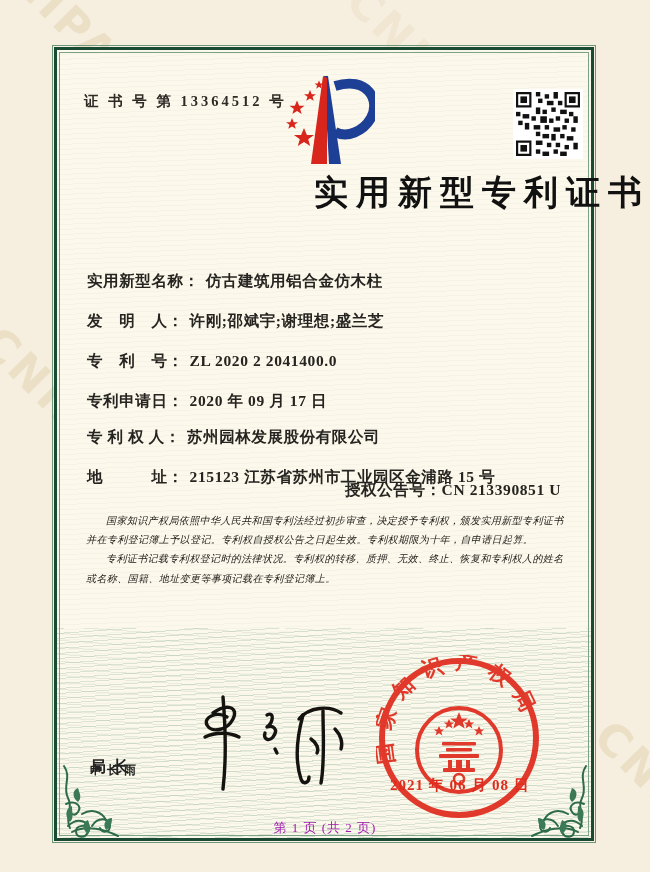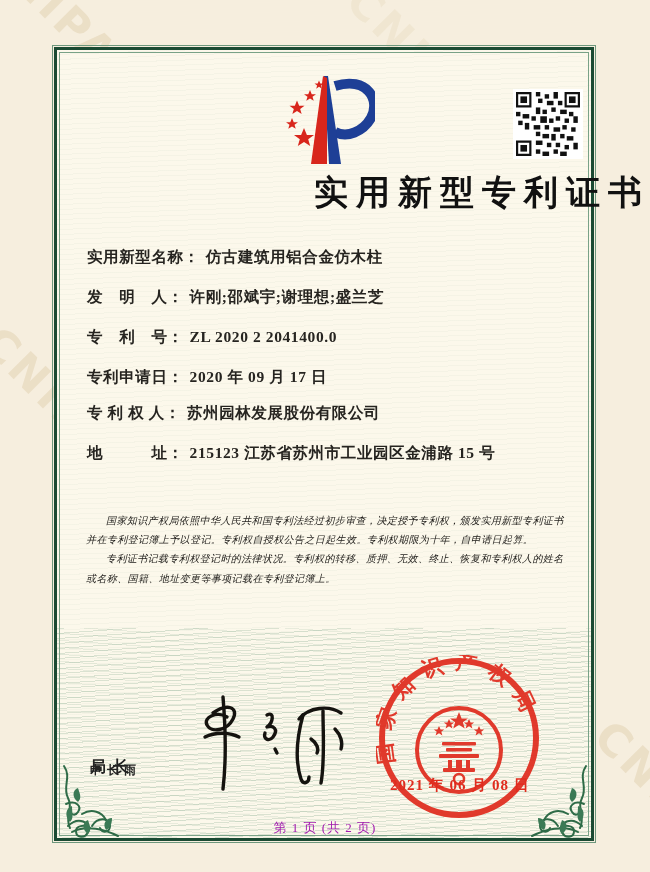--- a/index.html
+++ b/index.html
@@ -31,21 +31,21 @@
   .cert-no{position:absolute;left:84px;top:92px;font-size:14.5px;font-weight:600;
            letter-spacing:3px;color:#2e2b26;}
 
   .logo{position:absolute;left:283px;top:72px;width:92px;height:100px;}
   .qr{position:absolute;left:513px;top:89px;width:64px;height:64px;background:#fff;padding:3px;}
 
   .title{position:absolute;left:0;top:170px;width:650px;text-align:right;
          font-size:34px;font-weight:700;letter-spacing:8px;color:#111;}
 
   .row{position:absolute;left:87px;font-size:15.5px;font-weight:600;color:#262420;
-       letter-spacing:.6px;white-space:pre;}
+       letter-spacing:.6px;white-space:pre;margin-top:24px;}
   .row .lbl{margin-right:6px;}
   .r1{top:247px}.r2{top:287px}.r3{top:327px}.r4{top:367px}
   .r5{top:403px}.r6{top:443px}.r7{top:480px}
   .row-part2{position:absolute;left:345px;top:480px;font-size:15.5px;font-weight:600;
        color:#262420;letter-spacing:.6px;white-space:pre;}
 
   .paras{position:absolute;left:86px;top:511px;width:480px;font-size:10px;
          line-height:1.92;color:#1f1d1a;font-style:italic;letter-spacing:.4px;}
   .paras p{margin:0;text-indent:2em;}
 
@@ -114,20 +114,21 @@
       <path d="M24 58 C34 52 44 56 48 64"></path>
     </g>
     <g fill="#3b7a55">
       <path d="M12 66 C6 60 8 52 14 50 C14 58 16 62 12 66 Z"></path>
       <path d="M30 78 C24 74 24 66 30 64 C32 70 34 74 30 78 Z"></path>
       <path d="M48 74 C44 68 48 62 54 62 C54 68 52 72 48 74 Z"></path>
       <path d="M20 46 C14 42 14 34 20 32 C22 38 24 42 20 46 Z"></path>
     </g>
   </svg>
 
+  <div class="cert-no">证 书 号 第 13364512 号</div>
 
   <svg class="logo" viewBox="0 0 92 100">
     <defs>
       <polygon id="st" points="0,-10 2.9,-3.1 10,-3.1 4.2,1.2 6.2,8.1 0,4 -6.2,8.1 -4.2,1.2 -10,-3.1 -2.9,-3.1"></polygon>
     </defs>
     <path d="M52 14 C84 4 98 28 88 46 C80 60 64 66 52 60" fill="none" stroke="#1e3f96" stroke-width="10"></path>
     <polygon points="41,4 45,4 58,92 46,92" fill="#1e3f96"></polygon>
     <polygon points="40,4 44,6 44,92 28,92" fill="#d8261c"></polygon>
     <use href="#st" transform="translate(36,13) scale(0.45)" fill="#d8261c"></use>
     <use href="#st" transform="translate(27,24) scale(0.6)" fill="#d8261c"></use>
@@ -189,20 +190,21 @@
   </svg>
 
   <div class="title">实用新型专利证书</div>
 
   <div class="row r1"><span class="lbl">实用新型名称：</span><span>仿古建筑用铝合金仿木柱</span></div>
   <div class="row r2"><span class="lbl">发　明　人：</span><span>许刚;邵斌宇;谢理想;盛兰芝</span></div>
   <div class="row r3"><span class="lbl">专　利　号：</span><span>ZL 2020 2 2041400.0</span></div>
   <div class="row r4"><span class="lbl">专利申请日：</span><span>2020 年 09 月 17 日</span></div>
   <div class="row r5"><span class="lbl">专 利 权 人：</span><span>苏州园林发展股份有限公司</span></div>
   <div class="row r6"><span class="lbl">地　　　址：</span><span>215123 江苏省苏州市工业园区金浦路 15 号</span></div>
+  <div class="row-part2"><span class="lbl">授权公告号：</span><span>CN 213390851 U</span></div>
 
   <div class="paras">
     <p>国家知识产权局依照中华人民共和国专利法经过初步审查，决定授予专利权，颁发实用新型专利证书并在专利登记簿上予以登记。专利权自授权公告之日起生效。专利权期限为十年，自申请日起算。</p>
     <p>专利证书记载专利权登记时的法律状况。专利权的转移、质押、无效、终止、恢复和专利权人的姓名或名称、国籍、地址变更等事项记载在专利登记簿上。</p>
   </div>
 
   <div class="sig-title">局长</div>
   <div class="sig-name">申长雨</div>
   <svg class="sig-script" viewBox="0 0 170 115">
     <g fill="none" stroke="#15130f" stroke-width="3.4" stroke-linecap="round" stroke-linejoin="round">

